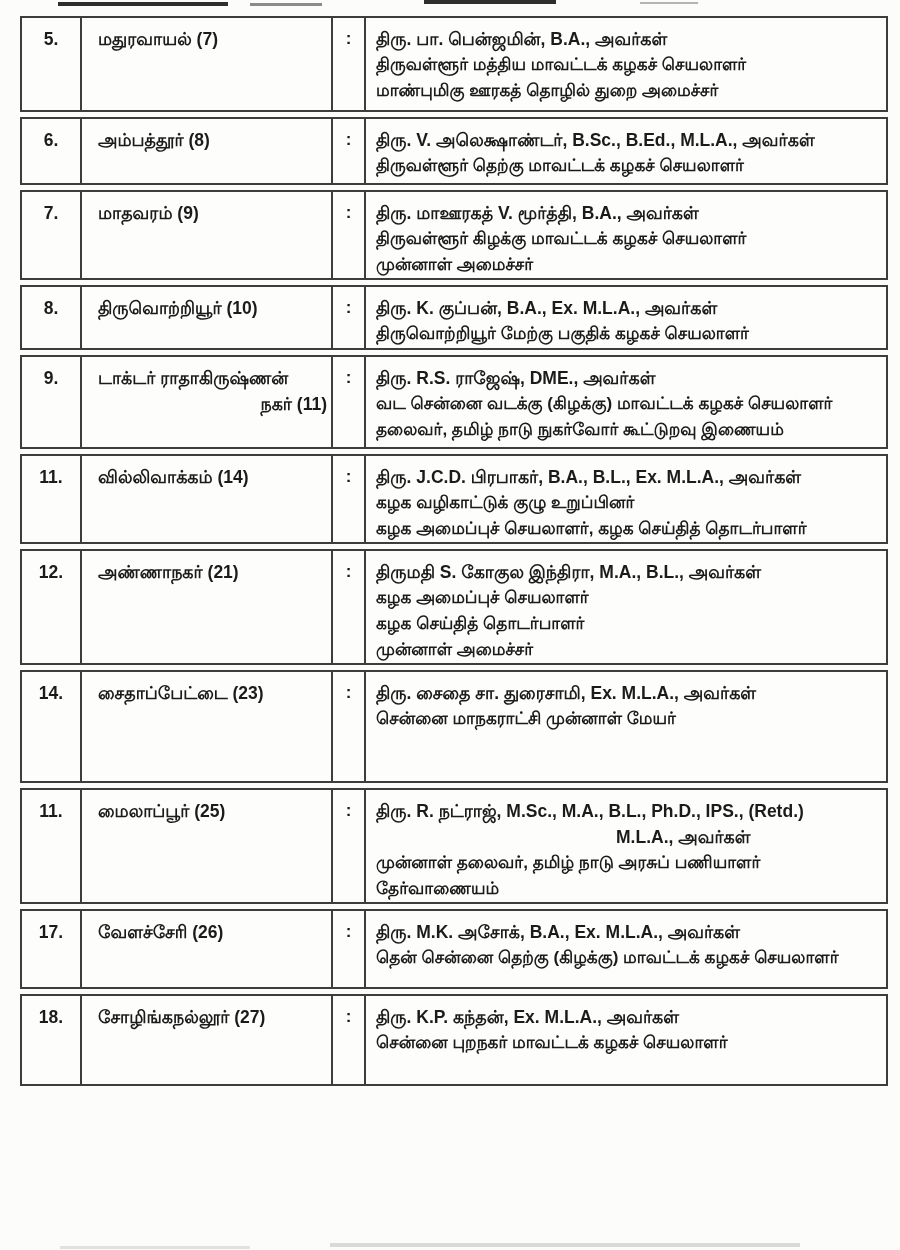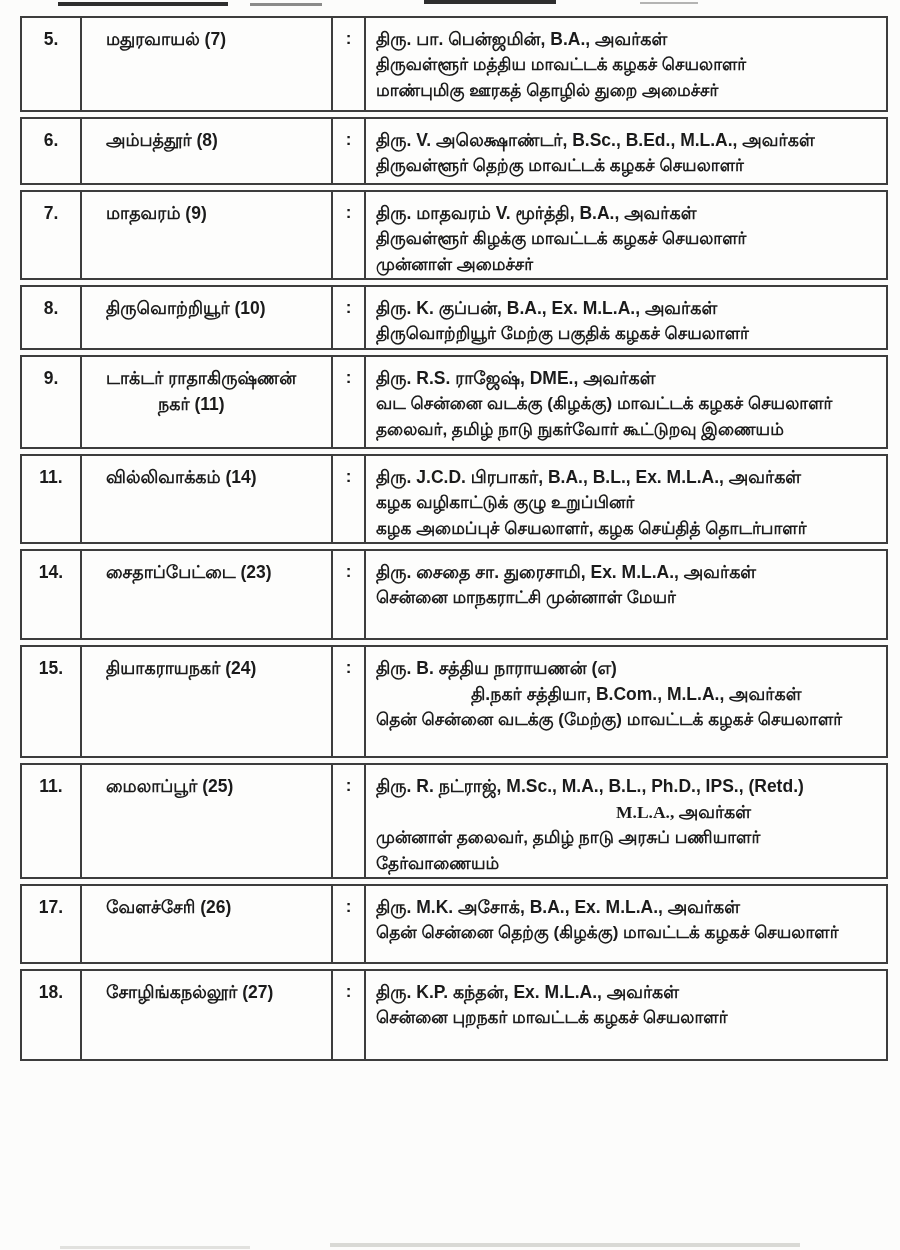--- a/index.html
+++ b/index.html
@@ -35,21 +35,21 @@
   }
   td:last-child{border-right:2px solid #3d3d3d;margin-left:24px;}
   .c-no{
     text-align:center;
     font-weight:700;
     padding-top:8px;
     font-size:17.5px;
   }
   .c-const{
     font-weight:700;
-    padding:8px 4px 0 24px;
+    padding:8px 4px 0 16px;
     font-size:17.5px;
     margin-left:8px;
   }
   .c-sep{
     text-align:center;
     font-weight:700;
     padding-top:8px;
   }
   .c-det{
     padding:8px 8px 0 10px;
@@ -118,41 +118,41 @@
             <div class="dline">திருவள்ளூர் தெற்கு மாவட்டக் கழகச் செயலாளர்</div>
           </td>
         </tr>
         <tr>
           <td class="c-no">7.</td>
           <td class="c-const">
             <div class="cline">மாதவரம் (9)</div>
           </td>
           <td class="c-sep">:</td>
           <td class="c-det">
-            <div class="dline bold">திரு. மாதவரம் V. மூர்த்தி, B.A., அவர்கள்</div>
+            <div class="dline bold">திரு. மாஊரகத் V. மூர்த்தி, B.A., அவர்கள்</div>
             <div class="dline">திருவள்ளூர் கிழக்கு மாவட்டக் கழகச் செயலாளர்</div>
             <div class="dline">முன்னாள் அமைச்சர்</div>
           </td>
         </tr>
         <tr>
           <td class="c-no">8.</td>
           <td class="c-const">
             <div class="cline">திருவொற்றியூர் (10)</div>
           </td>
           <td class="c-sep">:</td>
           <td class="c-det">
             <div class="dline bold">திரு. K. குப்பன், B.A., Ex. M.L.A., அவர்கள்</div>
             <div class="dline">திருவொற்றியூர் மேற்கு பகுதிக் கழகச் செயலாளர்</div>
           </td>
         </tr>
         <tr>
           <td class="c-no">9.</td>
           <td class="c-const">
             <div class="cline">டாக்டர் ராதாகிருஷ்ணன்</div>
-            <div class="cline" style="padding-left: 52px;">நகர் (11)</div>
+            <div class="cline" style="padding-left: 52px; text-align: right;">நகர் (11)</div>
           </td>
           <td class="c-sep">:</td>
           <td class="c-det">
             <div class="dline bold">திரு. R.S. ராஜேஷ், DME., அவர்கள்</div>
             <div class="dline">வட சென்னை வடக்கு (கிழக்கு) மாவட்டக் கழகச் செயலாளர்</div>
             <div class="dline">தலைவர், தமிழ் நாடு நுகர்வோர் கூட்டுறவு இணையம்</div>
           </td>
         </tr>
         <tr>
           <td class="c-no">11.</td>
@@ -160,51 +160,52 @@
             <div class="cline">வில்லிவாக்கம் (14)</div>
           </td>
           <td class="c-sep">:</td>
           <td class="c-det">
             <div class="dline bold">திரு. J.C.D. பிரபாகர், B.A., B.L., Ex. M.L.A., அவர்கள்</div>
             <div class="dline">கழக வழிகாட்டுக் குழு உறுப்பினர்</div>
             <div class="dline">கழக அமைப்புச் செயலாளர், கழக செய்தித் தொடர்பாளர்</div>
           </td>
         </tr>
         <tr>
+          <td class="c-no">12.</td>
+          <td class="c-const">
+            <div class="cline">அண்ணாநகர் (21)</div>
+          </td>
+          <td class="c-sep">:</td>
+          <td class="c-det">
+            <div class="dline bold">திருமதி S. கோகுல இந்திரா, M.A., B.L., அவர்கள்</div>
+            <div class="dline">கழக அமைப்புச் செயலாளர்</div>
+            <div class="dline">கழக செய்தித் தொடர்பாளர்</div>
+            <div class="dline">முன்னாள் அமைச்சர்</div>
+          </td>
+        </tr>
+        <tr>
           <td class="c-no">14.</td>
           <td class="c-const">
             <div class="cline">சைதாப்பேட்டை (23)</div>
           </td>
           <td class="c-sep">:</td>
           <td class="c-det">
             <div class="dline bold">திரு. சைதை சா. துரைசாமி, Ex. M.L.A., அவர்கள்</div>
             <div class="dline">சென்னை மாநகராட்சி முன்னாள் மேயர்</div>
           </td>
         </tr>
         <tr>
-          <td class="c-no">15.</td>
-          <td class="c-const">
-            <div class="cline">தியாகராயநகர் (24)</div>
-          </td>
-          <td class="c-sep">:</td>
-          <td class="c-det">
-            <div class="dline bold">திரு. B. சத்திய நாராயணன் (எ)</div>
-            <div class="dline bold" style="padding-left: 95px;">தி.நகர் சத்தியா, B.Com., M.L.A., அவர்கள்</div>
-            <div class="dline">தென் சென்னை வடக்கு (மேற்கு) மாவட்டக் கழகச் செயலாளர்</div>
-          </td>
-        </tr>
-        <tr>
           <td class="c-no">11.</td>
           <td class="c-const">
             <div class="cline">மைலாப்பூர் (25)</div>
           </td>
           <td class="c-sep">:</td>
           <td class="c-det">
             <div class="dline bold">திரு. R. நட்ராஜ், M.Sc., M.A., B.L., Ph.D., IPS., (Retd.)</div>
-            <div class="dline bold" style="padding-left: 240px; font-family: Liberation Serif, serif;">M.L.A., அவர்கள்</div>
+            <div class="dline bold" style="padding-left: 240px;">M.L.A., அவர்கள்</div>
             <div class="dline">முன்னாள் தலைவர், தமிழ் நாடு அரசுப் பணியாளர் தேர்வாணையம்</div>
           </td>
         </tr>
         <tr>
           <td class="c-no">17.</td>
           <td class="c-const">
             <div class="cline">வேளச்சேரி (26)</div>
           </td>
           <td class="c-sep">:</td>
           <td class="c-det">

